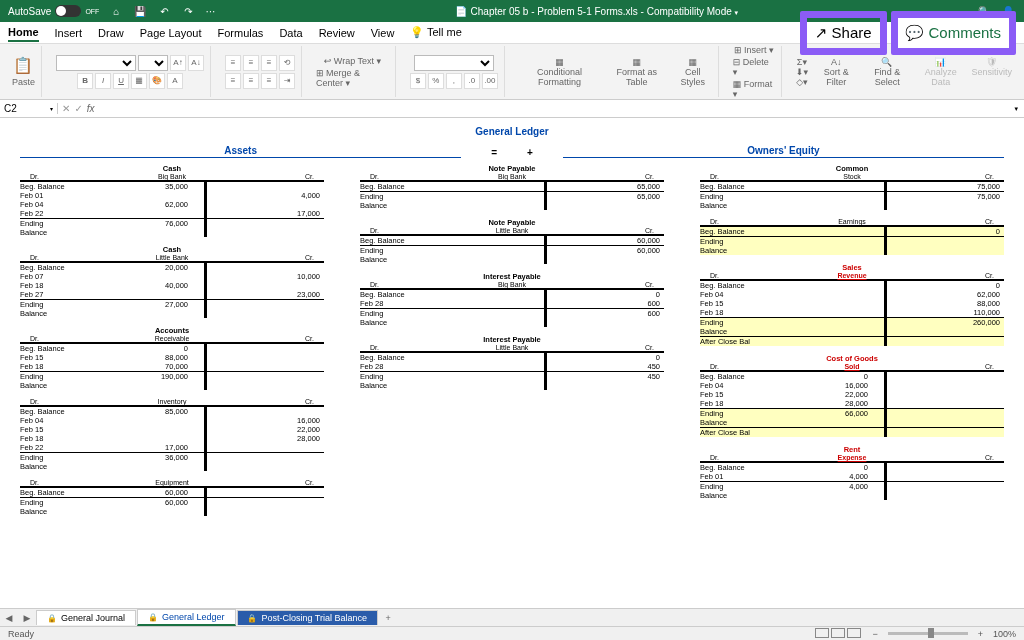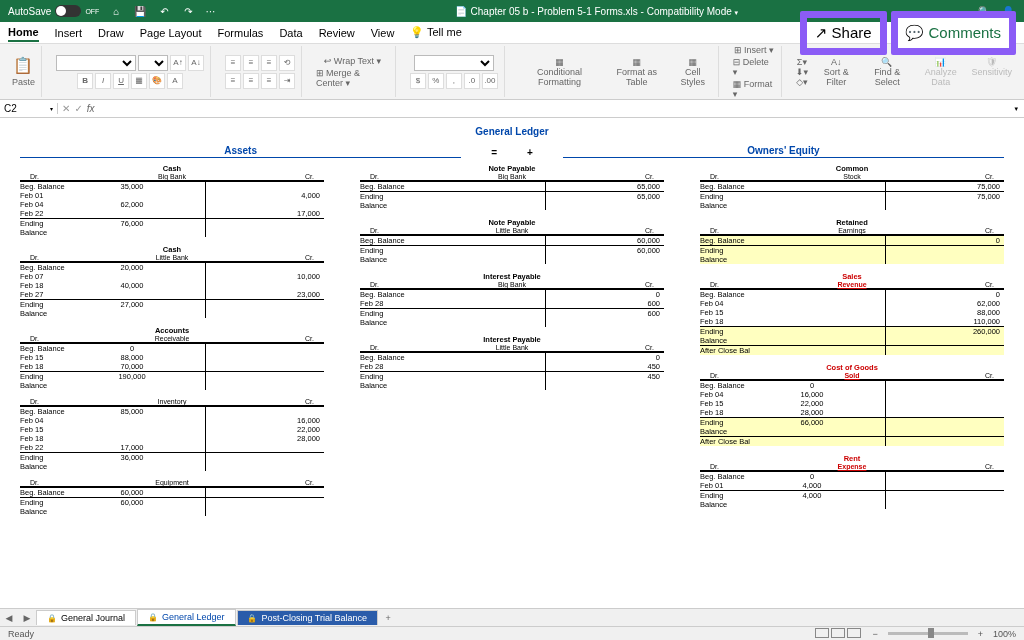--- a/index.html
+++ b/index.html
@@ -38,21 +38,21 @@
 .tacct { font-size:7.5px; }
 .tacct .hdr { text-align:center; font-weight:bold; }
 .tacct .subhdr { display:flex; font-size:7px; }
 .tacct .subhdr div { flex:1; text-align:center; }
 .tacct .subhdr .dr { text-align:left; padding-left:10px;}
 .tacct .subhdr .cr { text-align:right; padding-right:10px;}
 .tacct .under { border-bottom:1px solid #000; }
 .tacct .body { border-top:1px solid #000; }
 .tacct .row { display:flex; }
 .tacct .row .lbl { flex:0 0 55px; padding-right:4px; }
-.tacct .row .drcol { flex:1; text-align:center; border-right:1px solid #000000; padding-right:16px; }
+.tacct .row .drcol { flex:1; text-align:right; border-right:3px solid #000000; padding-right:16px; }
 .tacct .row .crcol { flex:1; text-align:right; padding-right:4px; }
 .tacct .endrow { border-top:1px solid #000; }
 .highlight { background:#ffffc0; }
 .red { color:#c00; font-weight:bold; }
 .sheet-tabs { position:absolute; bottom:14px; left:0; right:0; height:18px; display:flex; align-items:center; background:#f0f0f0; border-top:1px solid #ccc; font-size:9px; }
 .sheet-tabs .navbtn { width:18px; text-align:center; color:#666; cursor:pointer; }
 .sheet-tabs .stab { padding:2px 10px; border:1px solid #ccc; border-bottom:none; background:#fff; margin-right:1px; display:flex; gap:4px; align-items:center; cursor:pointer; }
 .sheet-tabs .stab.active { background:#fff; border-bottom:2px solid #1a7143; }
 .sheet-tabs .stab.gl { color:#0047ab; }
 .sheet-tabs .stab.pc { background:#2a5caa; color:#fff; }
@@ -501,21 +501,20 @@
                 <div class="crcol"></div>
               </div>
               <div class="row endrow ">
                 <div class="lbl">Ending Balance</div>
                 <div class="drcol"></div>
                 <div class="crcol">75,000</div>
               </div>
             </div>
           </div>
       <div class="tacct" id="re">
-            <div class="hdr ">Retained</div>
             <div class="subhdr under">
               <div class="dr">Dr.</div>
               <div class="" style="text-decoration:underline">Earnings</div>
               <div class="cr">Cr.</div>
             </div>
             <div class="body">
               <div class="row  highlight">
                 <div class="lbl">Beg. Balance</div>
                 <div class="drcol"></div>
                 <div class="crcol">0</div>

